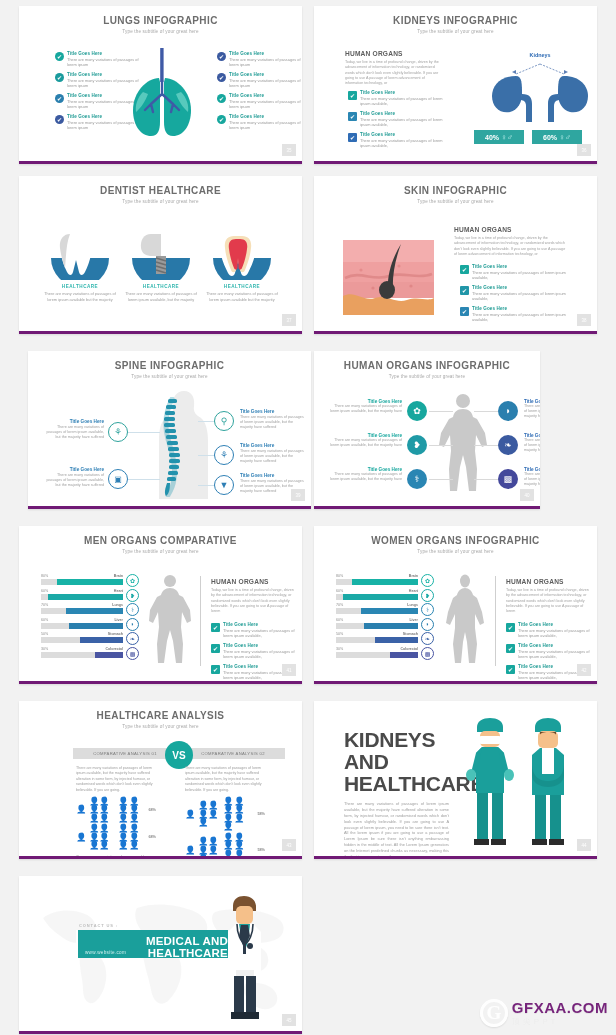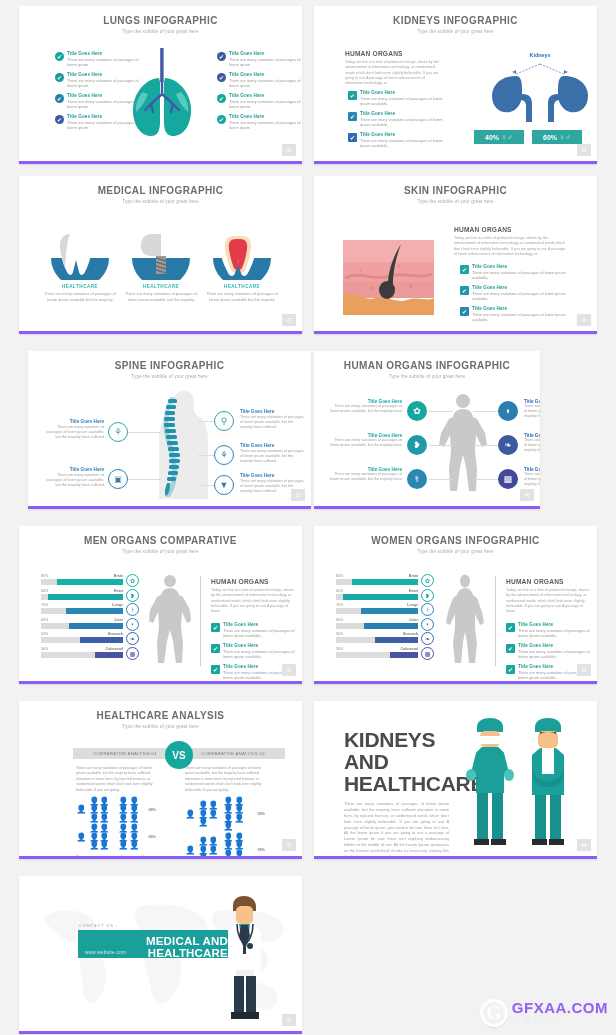--- a/index.html
+++ b/index.html
@@ -8,21 +8,21 @@
     background:#f2f2f2;
     font-family:"Liberation Sans", sans-serif;
     overflow:hidden;
   }
   .deck { position:relative; width:616px; height:1035px; }
   .slide {
     position:absolute;
     background:#ffffff;
     overflow:hidden;
     box-shadow:0 1px 2px rgba(0,0,0,0.10);
-    border-bottom:3px solid #8b5cf6;
+    border-bottom:3px solid #701a75;
   }
   .s-title {
     text-align:center;
     color:#6d6d6d;
     font-size:10px;
     letter-spacing:0.4px;
     font-weight:bold;
     margin-top:9px;
   }
   .s-sub {
@@ -104,21 +104,21 @@
 
   
   .wm { position:absolute; right:8px; bottom:8px; display:flex; align-items:center; gap:4px; opacity:0.95;}
   .wm .g {
     width:28px; height:28px; border-radius:50%;
     border:3px solid #ffffff; color:#ffffff;
     display:flex; align-items:center; justify-content:center;
     font-size:19px; font-weight:bold; font-family:"Liberation Serif", serif;
     box-shadow:0 1px 2px rgba(0,0,0,0.10);
   }
-  .wm .t1 { color:#8b5cf6; font-size:15px; font-weight:bold; letter-spacing:0.5px; text-shadow:0 1px 1px rgba(0,0,0,0.07);}
+  .wm .t1 { color:#701a75; font-size:15px; font-weight:bold; letter-spacing:0.5px; text-shadow:0 1px 1px rgba(0,0,0,0.07);}
   .wm .t2 { color:#ededed; font-size:8px; letter-spacing:3px; }
 </style>
 </head>
 <body>
 
 <div class="deck">
 
   <div class="slide" style="left:19px; top:6px; width:283px; height:158px;">
     <div class="s-title">LUNGS INFOGRAPHIC</div>
     <div class="s-sub">Type the subtitle of your great here</div>
@@ -247,21 +247,21 @@
     </div>
     <div style="position:absolute; left:218px; top:124px; width:50px; height:14px; background:#2fa6a0; display:flex; align-items:center; justify-content:center; gap:2px;">
       <span style="color:#fff; font-size:7px; font-weight:bold;">60%</span>
       <span style="color:#bff0ec; font-size:8px;">♀♂</span>
     </div>
 
     <div class="pg">36</div>
   </div>
 
   <div class="slide" style="left:19px; top:176px; width:283px; height:158px;">
-    <div class="s-title">MEDICAL INFOGRAPHIC</div>
+    <div class="s-title">DENTIST HEALTHCARE</div>
     <div class="s-sub">Type the subtitle of your great here</div>
 
     <div class="tooth-card" style="left:22px; top:52px;">
       <svg width="78" height="52" viewBox="0 0 78 52">
         <path d="M10 30 A29 29 0 0 0 68 30 Z" fill="#2878a8"></path>
         <path d="M29 6 C22 6 18 12 19 20 C20 30 23 38 26 44 C28 48 31 48 32 44 L35 32 L38 44 C39 48 42 48 44 44 C47 38 50 30 51 20 C52 12 48 6 41 6 Z" fill="#ffffff"></path>
         <path d="M29 6 C22 6 18 12 19 20 C20 28 22 34 24 40 C25 30 25 16 29 6 Z" fill="#d8d8d8"></path>
       </svg>
       <div class="hc-h">HEALTHCARE</div>
       <div class="hc-p">There are many variations of passages of lorem ipsum available but the majority</div>

